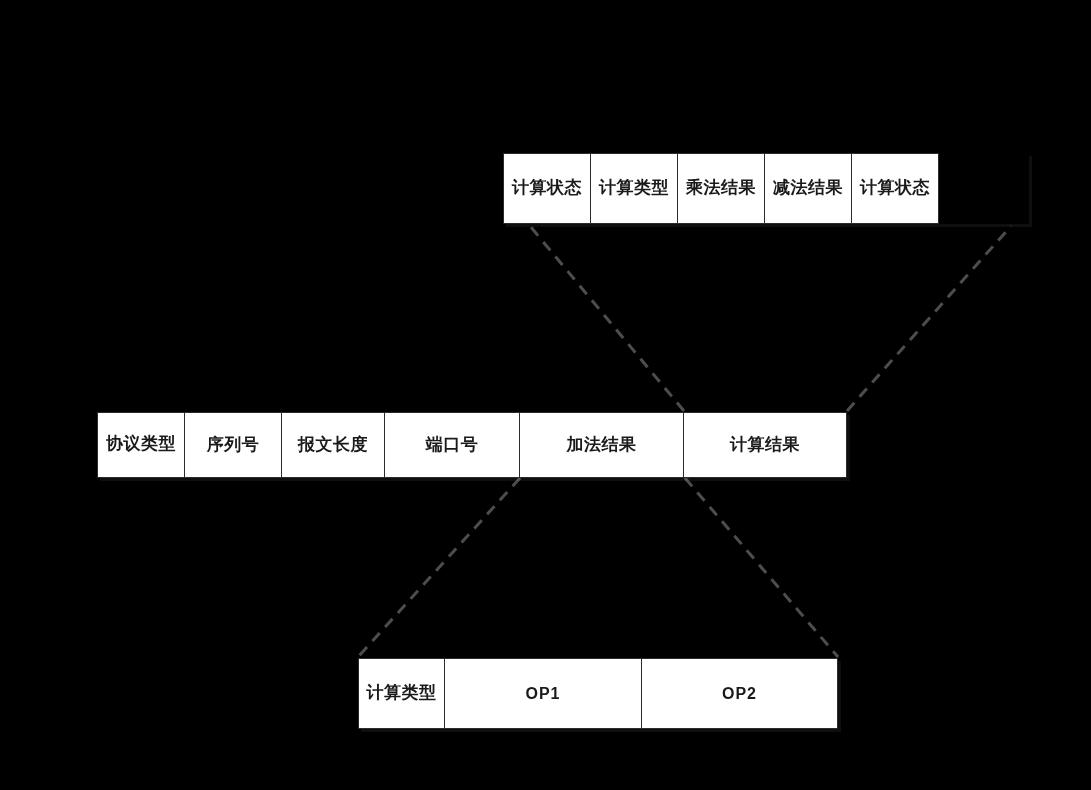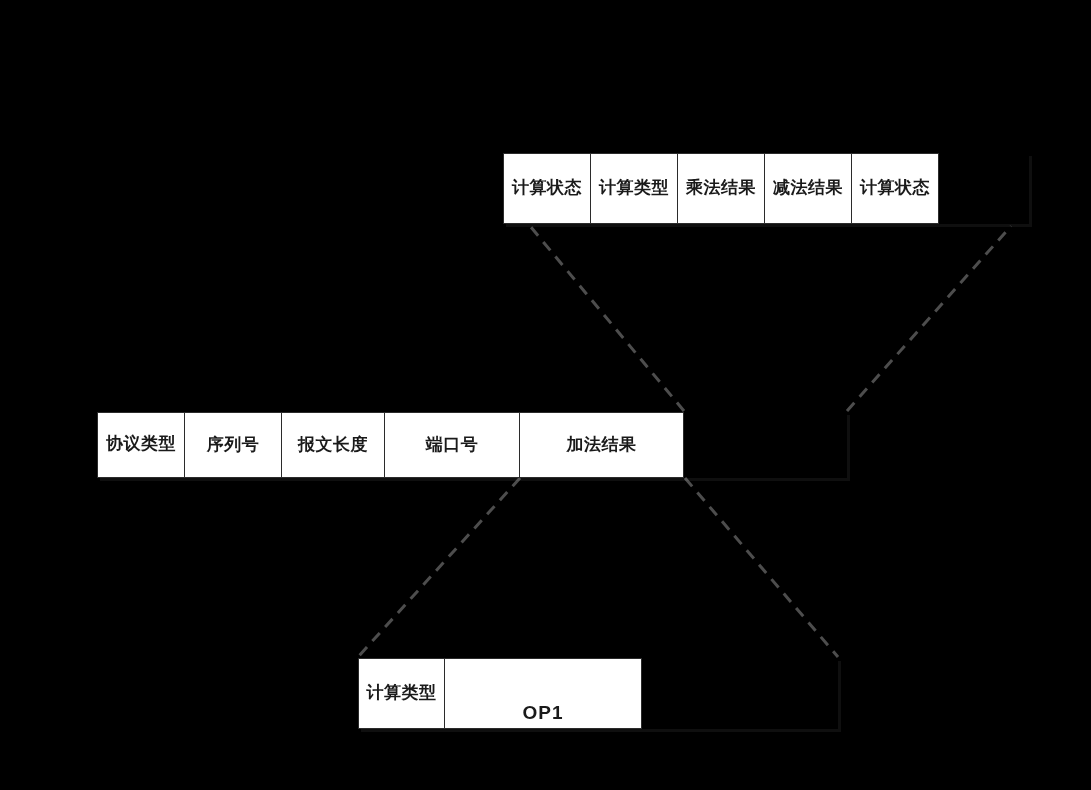--- a/index.html
+++ b/index.html
@@ -44,21 +44,21 @@
     justify-content: center;
     text-align: center;
     color: #1a1a1a;
     font-weight: bold;
     font-size: 17px;
     line-height: 1.35;
     padding: 2px 4px;
     letter-spacing: 0.5px;
   }
   .cell:first-child { margin-left: 0; }
-  .cell.latin { font-size: 19px; letter-spacing: 1px; align-items: flex-end; }
+  .cell.latin { font-size: 16px; letter-spacing: 1px; }
 
   
   #row-top    { left: 503px; top: 153px; width: 526px; height: 71px; }
   #row-middle { left: 97px;  top: 412px; width: 750px; height: 66px; }
   #row-bottom { left: 358px; top: 658px; width: 480px; height: 71px; }
 
   .w-top  { width: 88px; }
   .cell-protocol-type { width: 88px; font-family: Liberation Mono, monospace; }
   .cell-sequence-no   { width: 98px; }
   .cell-msg-length    { width: 104px; }
@@ -108,24 +108,30 @@
       </div>
     <div class="cell cell-msg-length">
         <span>报文长度</span>
       </div>
     <div class="cell cell-port-no">
         <span>端口号</span>
       </div>
     <div class="cell cell-calc-request">
         <span>加法结果</span>
       </div>
+    <div class="cell cell-calc-result">
+        <span>计算结果</span>
+      </div>
   </div>
 
   <div class="row" id="row-bottom">
     <div class="cell cell-calc-type-b">
         <span>计算类型</span>
       </div>
     <div class="cell cell-op1 latin">
         <span>OP1</span>
       </div>
+    <div class="cell cell-op2 latin">
+        <span>OP2</span>
+      </div>
   </div>
 
 </div>
 
 </body></html>

